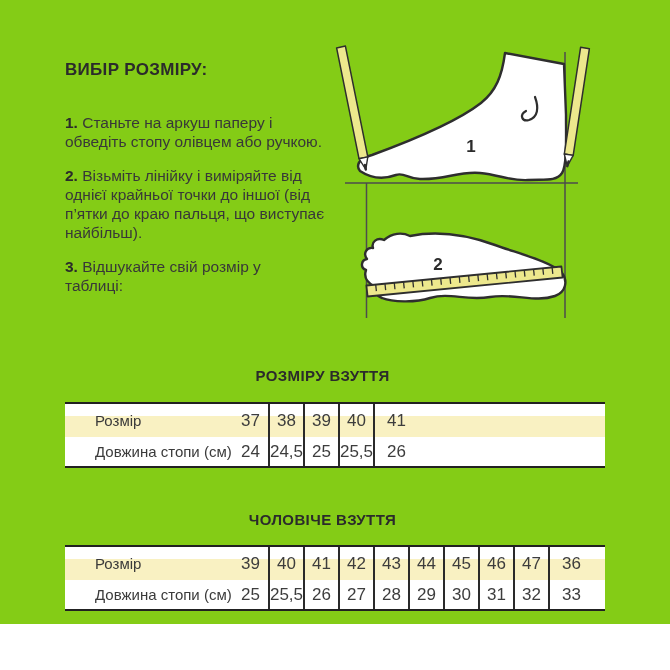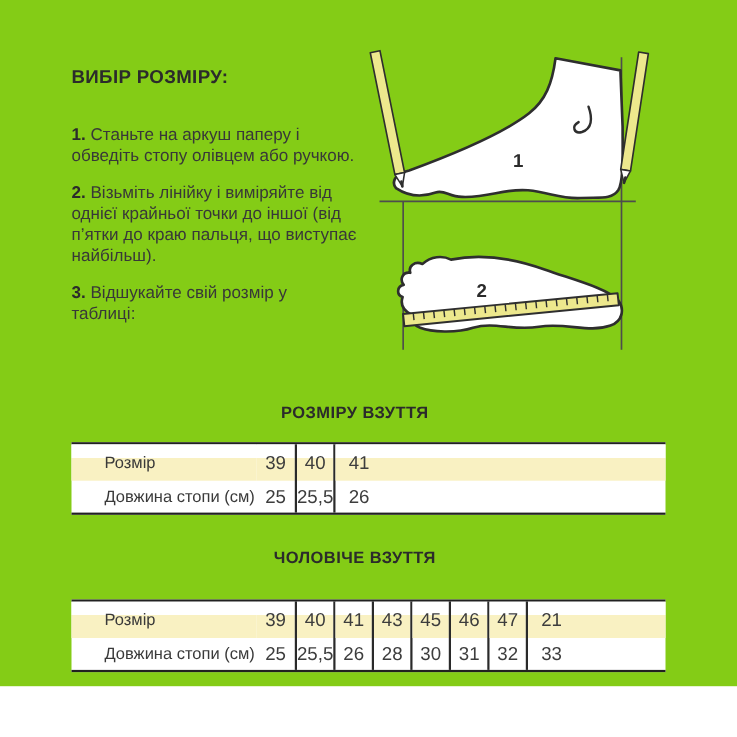--- a/index.html
+++ b/index.html
@@ -139,20 +139,36 @@
     <div class="col col-label">
       <div class="ct">
           <span class="lbl">Розмір</span>
         </div>
       <div class="cb">
           <span class="lbl">Довжина стопи (см)</span>
         </div>
     </div>
       <div class="col col-num">
         <div class="ct">
+          <span class="num">37</span>
+        </div>
+        <div class="cb">
+          <span class="num">24</span>
+        </div>
+      </div>
+      <div class="col col-num">
+        <div class="ct">
+          <span class="num">38</span>
+        </div>
+        <div class="cb">
+          <span class="num">24,5</span>
+        </div>
+      </div>
+      <div class="col col-num">
+        <div class="ct">
           <span class="num">39</span>
         </div>
         <div class="cb">
           <span class="num">25</span>
         </div>
       </div>
       <div class="col col-num">
         <div class="ct">
           <span class="num">40</span>
         </div>
@@ -163,21 +179,21 @@
       <div class="col col-num wide">
         <div class="ct">
           <span class="num">41</span>
         </div>
         <div class="cb">
           <span class="num">26</span>
         </div>
       </div>
     </div>
 
-  <div class="tbl-title" style="top:499px">ЧОЛОВІЧЕ ВЗУТТЯ</div>
+  <div class="tbl-title" style="top:511px">ЧОЛОВІЧЕ ВЗУТТЯ</div>
   <div class="size-table" id="men-table" style="top:545px">
     <div class="col col-label">
       <div class="ct">
           <span class="lbl">Розмір</span>
         </div>
       <div class="cb">
           <span class="lbl">Довжина стопи (см)</span>
         </div>
     </div>
   <div class="col col-num">
@@ -199,28 +215,44 @@
       <div class="col col-num">
         <div class="ct">
           <span class="num">41</span>
         </div>
         <div class="cb">
           <span class="num">26</span>
         </div>
       </div>
       <div class="col col-num">
         <div class="ct">
+          <span class="num">42</span>
+        </div>
+        <div class="cb">
+          <span class="num">27</span>
+        </div>
+      </div>
+      <div class="col col-num">
+        <div class="ct">
           <span class="num">43</span>
         </div>
         <div class="cb">
           <span class="num">28</span>
         </div>
       </div>
       <div class="col col-num">
         <div class="ct">
+          <span class="num">44</span>
+        </div>
+        <div class="cb">
+          <span class="num">29</span>
+        </div>
+      </div>
+      <div class="col col-num">
+        <div class="ct">
           <span class="num">45</span>
         </div>
         <div class="cb">
           <span class="num">30</span>
         </div>
       </div>
       <div class="col col-num">
         <div class="ct">
           <span class="num">46</span>
         </div>
@@ -231,21 +263,21 @@
       <div class="col col-num">
         <div class="ct">
           <span class="num">47</span>
         </div>
         <div class="cb">
           <span class="num">32</span>
         </div>
       </div>
       <div class="col col-num wide">
         <div class="ct">
-          <span class="num">21</span>
+          <span class="num">36</span>
         </div>
         <div class="cb">
           <span class="num">33</span>
         </div>
       </div>
     </div>
 
 </div>
 
 </body></html>

